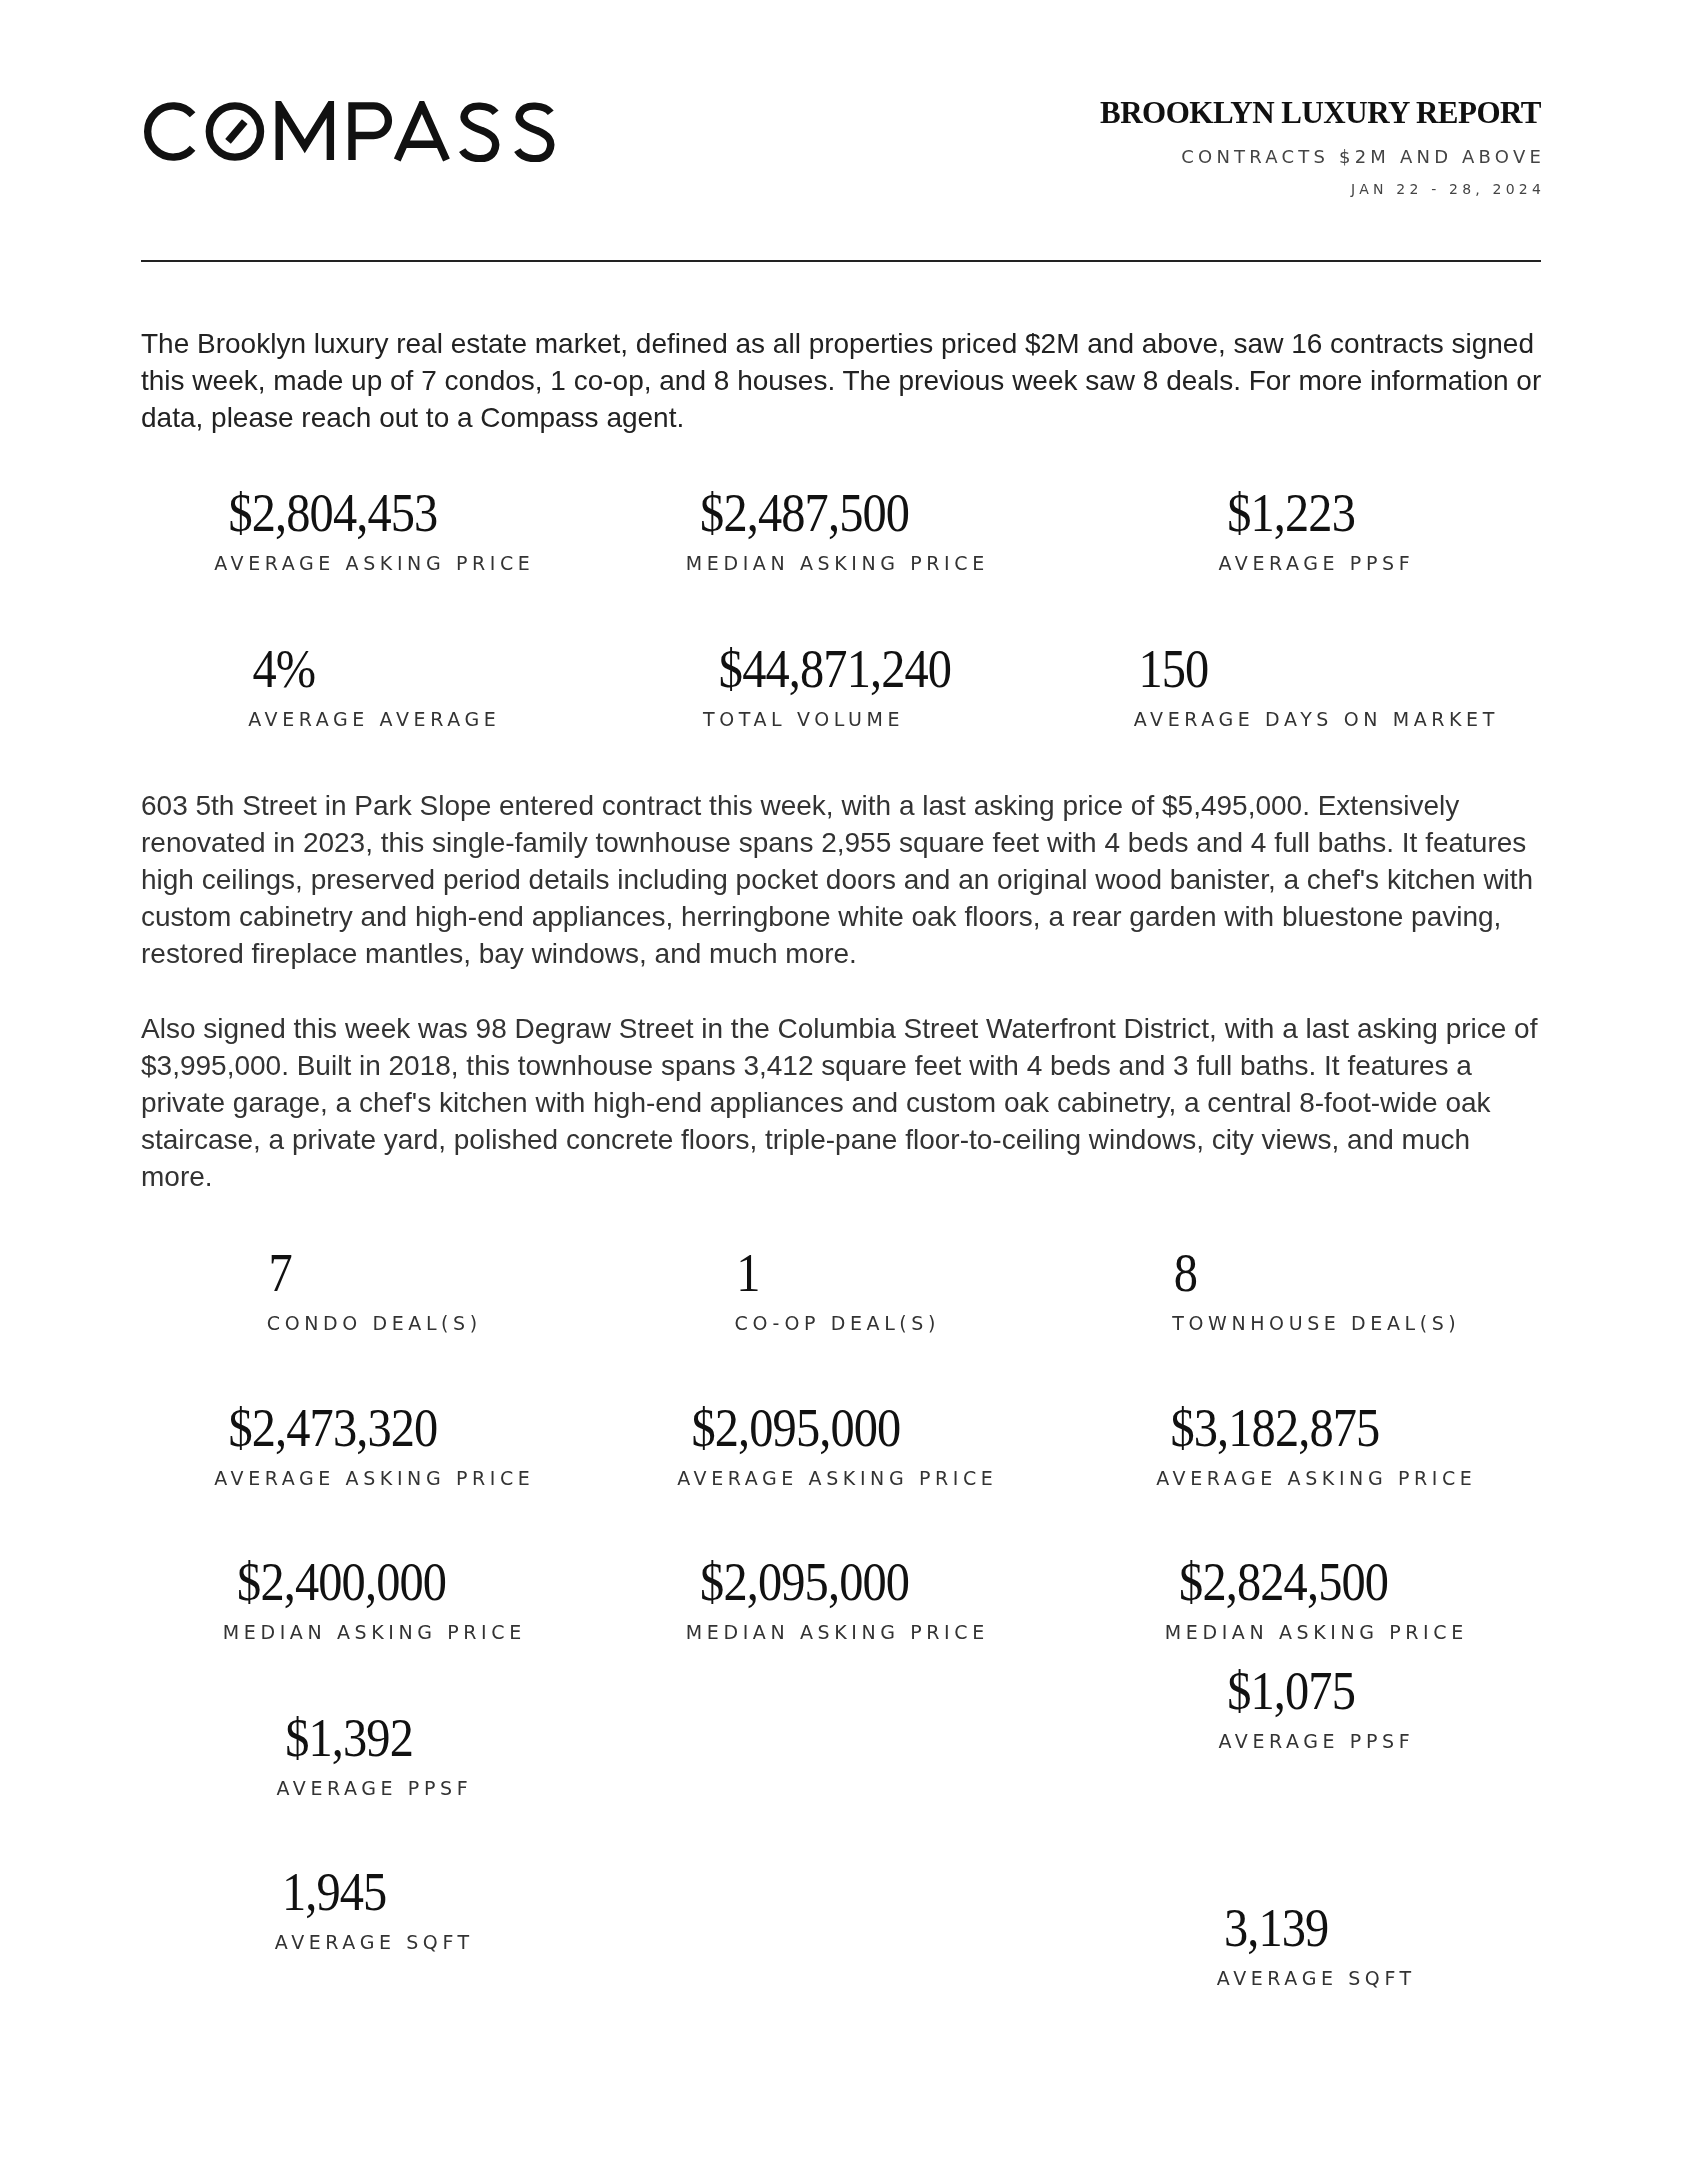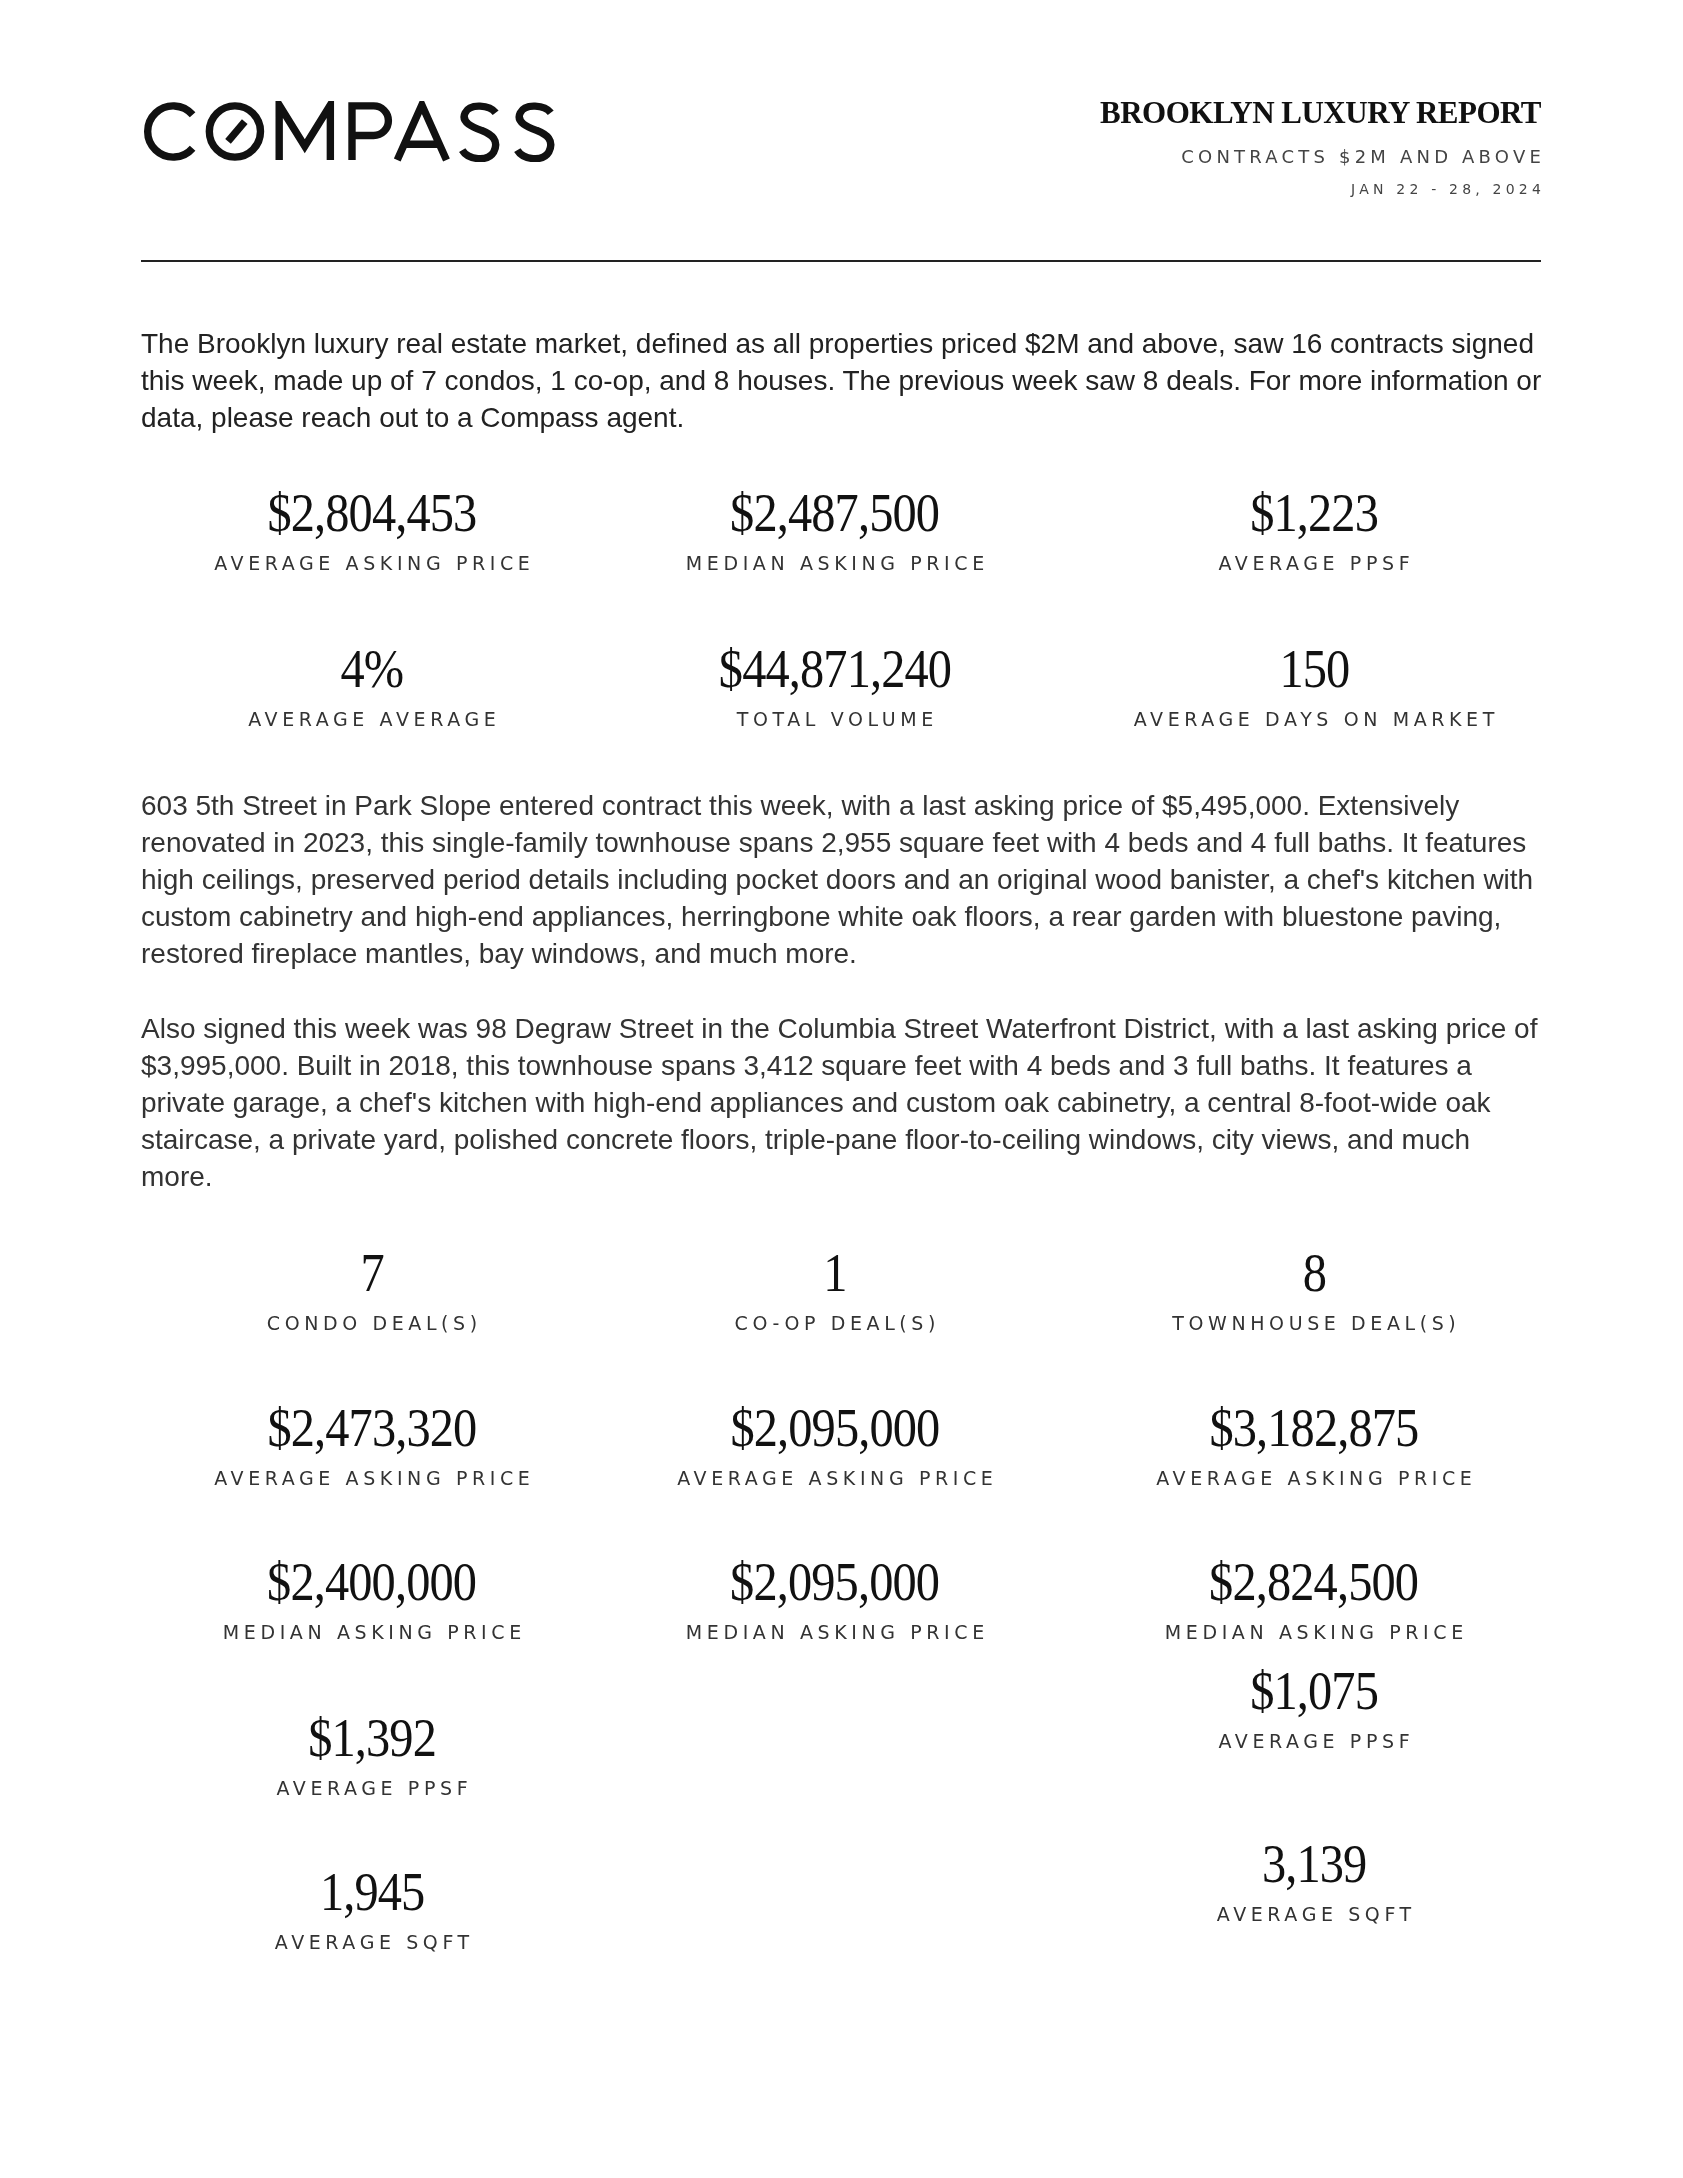--- a/index.html
+++ b/index.html
@@ -9,21 +9,21 @@
     .header-right { position: absolute; right: 142px; top: 97px; text-align: right; }
     .report-title { font-family: "Liberation Serif", "DejaVu Serif", serif; font-size: 31px; letter-spacing: -0.5px; color: #111; line-height: 1; margin: 0; }
     .report-sub { font-family: "DejaVu Sans", sans-serif; font-size: 18px; letter-spacing: 4.2px; color: #444; margin-top: 20px; line-height: 1; margin-right: -4px; }
     .report-date { font-family: "DejaVu Sans", sans-serif; font-size: 14px; letter-spacing: 4.2px; color: #444; margin-top: 16px; line-height: 1; margin-right: -4px; }
     .divider { position: absolute; left: 141px; right: 142px; top: 260px; height: 2px; background: #222; }
     .para { position: absolute; left: 141px; right: 141px; font-family: Liberation Sans, sans-serif; font-size: 28px; line-height: 37px; color: #333; margin: 0; }
     .p1 { top: 325px; color: #222; }
     .p2 { top: 787px; }
     .p3 { top: 1010px; }
     .stats { position: absolute; left: 141px; right: 141px; }
-    .stat { position: absolute; transform: translateX(-50%); text-align: center; white-space: nowrap; }
+    .stat { position: absolute; transform: translateX(-50%); text-align: left; white-space: nowrap; }
     .stat-value { font-family: "Liberation Serif", "DejaVu Serif", serif; font-size: 55px; line-height: 1; color: #111; letter-spacing: -1px; transform: scaleX(0.88); display: inline-block; }
     .stat-label { font-family: "DejaVu Sans", sans-serif; font-size: 19px; letter-spacing: 4.6px; color: #333; margin-top: 14px; line-height: 1; margin-right: -4.6px; }
   </style>
 </head>
 <body>
 
 <div class="logo" aria-label="COMPASS">
   <svg width="420" height="61" viewBox="0 0 424 62">
     <g fill="none" stroke="#111" stroke-width="7.5">
 
@@ -132,18 +132,18 @@
     <div class="stat-label">AVERAGE ASKING PRICE</div>
   </div>
   <div class="stat" style="left:1173px; top:1554px;">
     <div class="stat-value">$2,824,500</div>
     <div class="stat-label">MEDIAN ASKING PRICE</div>
   </div>
   <div class="stat" style="left:1173px; top:1663px;">
     <div class="stat-value">$1,075</div>
     <div class="stat-label">AVERAGE PPSF</div>
   </div>
-  <div class="stat" style="left:1173px; top:1836px;">
+  <div class="stat" style="left:1173px; top:1900px;">
     <div class="stat-value">3,139</div>
     <div class="stat-label">AVERAGE SQFT</div>
   </div>
 </div>
 
 
 </body></html>

